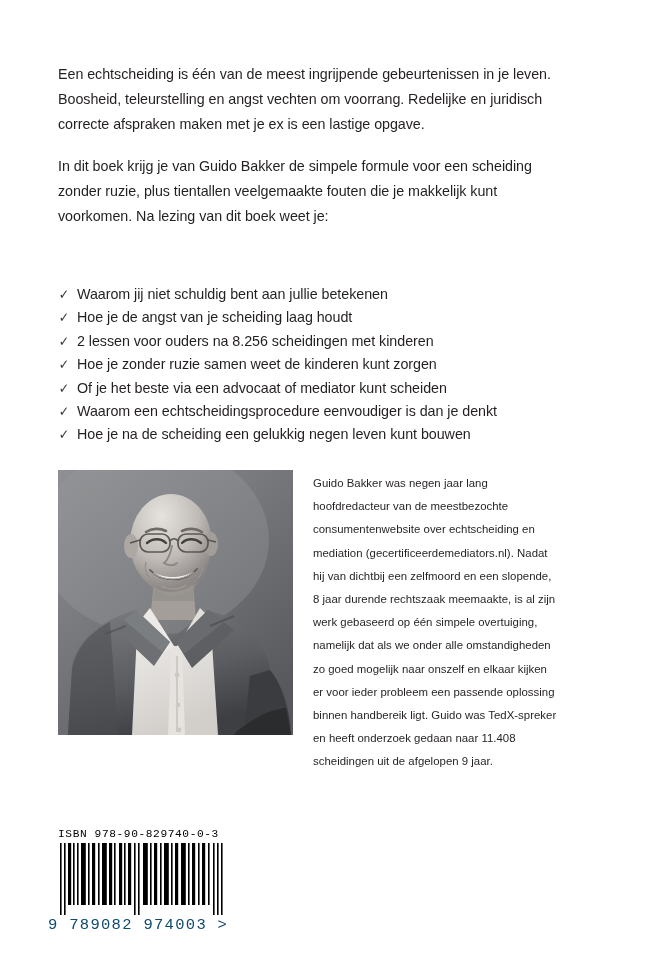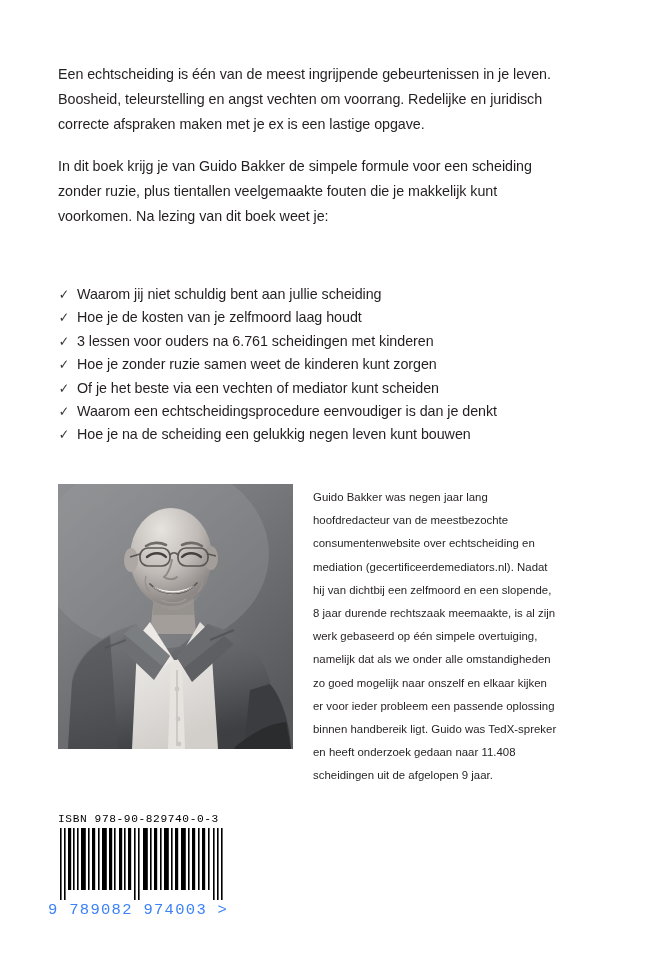--- a/index.html
+++ b/index.html
@@ -65,21 +65,21 @@
     color: #3c3a3b;
     font-weight: 300;
     transform: scaleX(0.92);
   }
   .check-text { flex: 1 1 auto; }
 
   
   .author-block {
     position: absolute;
     left: 58px;
-    top: 484px;
+    top: 470px;
     width: 516px;
     height: 268px;
   }
 
   .portrait {
     position: absolute;
     left: 0;
     top: 0;
     width: 235px;
     height: 265px;
@@ -105,68 +105,68 @@
     position: absolute;
     left: 48px;
     top: 812px;
     width: 200px;
   }
   .isbn-text {
     font-family: "Liberation Mono", "DejaVu Sans Mono", monospace;
     font-size: 11.2px;
     letter-spacing: 0.6px;
     color: #000000;
-    margin: 1px 0 3px 10px;
+    margin: 16px 0 3px 10px;
     white-space: nowrap;
   }
   .barcode-bars {
     margin-left: 10px;
     width: 166px;
     height: 72px;
     display: block;
   }
   .barcode-digits {
     font-family: "Liberation Mono", "DejaVu Sans Mono", monospace;
     font-size: 15.5px;
     letter-spacing: 1.3px;
-    color: #3b82f6;
+    color: #0c4a6e;
     margin: 1px 0 0 0;
     white-space: nowrap;
   }
 </style>
 </head>
 <body>
 
 <div class="page">
 
   <div class="copy">
     <p class="para">Een echtscheiding is één van de meest ingrijpende gebeurtenissen in je leven. Boosheid, teleurstelling en angst vechten om voorrang. Redelijke en juridisch correcte afspraken maken met je ex is een lastige opgave.</p>
     <p class="para">In dit boek krijg je van Guido Bakker de simpele formule voor een scheiding zonder ruzie, plus tientallen veelgemaakte fouten die je makkelijk kunt voorkomen. Na lezing van dit boek weet je:</p>
   </div>
 
   <ul class="checklist">
     <li class="check-item">
       <span class="check-mark">✓</span>
-      <span class="check-text">Waarom jij niet schuldig bent aan jullie scheiding</span>
-    </li>
-    <li class="check-item">
-      <span class="check-mark">✓</span>
-      <span class="check-text">Hoe je de kosten van je zelfmoord laag houdt</span>
-    </li>
-    <li class="check-item">
-      <span class="check-mark">✓</span>
-      <span class="check-text">3 lessen voor ouders na 6.761 scheidingen met kinderen</span>
+      <span class="check-text">Waarom jij niet schuldig bent aan jullie betekenen</span>
+    </li>
+    <li class="check-item">
+      <span class="check-mark">✓</span>
+      <span class="check-text">Hoe je de angst van je scheiding laag houdt</span>
+    </li>
+    <li class="check-item">
+      <span class="check-mark">✓</span>
+      <span class="check-text">2 lessen voor ouders na 8.256 scheidingen met kinderen</span>
     </li>
     <li class="check-item">
       <span class="check-mark">✓</span>
       <span class="check-text">Hoe je zonder ruzie samen weet de kinderen kunt zorgen</span>
     </li>
     <li class="check-item">
       <span class="check-mark">✓</span>
-      <span class="check-text">Of je het beste via een vechten of mediator kunt scheiden</span>
+      <span class="check-text">Of je het beste via een advocaat of mediator kunt scheiden</span>
     </li>
     <li class="check-item">
       <span class="check-mark">✓</span>
       <span class="check-text">Waarom een echtscheidingsprocedure eenvoudiger is dan je denkt</span>
     </li>
     <li class="check-item">
       <span class="check-mark">✓</span>
       <span class="check-text">Hoe je na de scheiding een gelukkig negen leven kunt bouwen</span>
     </li>
   </ul>

